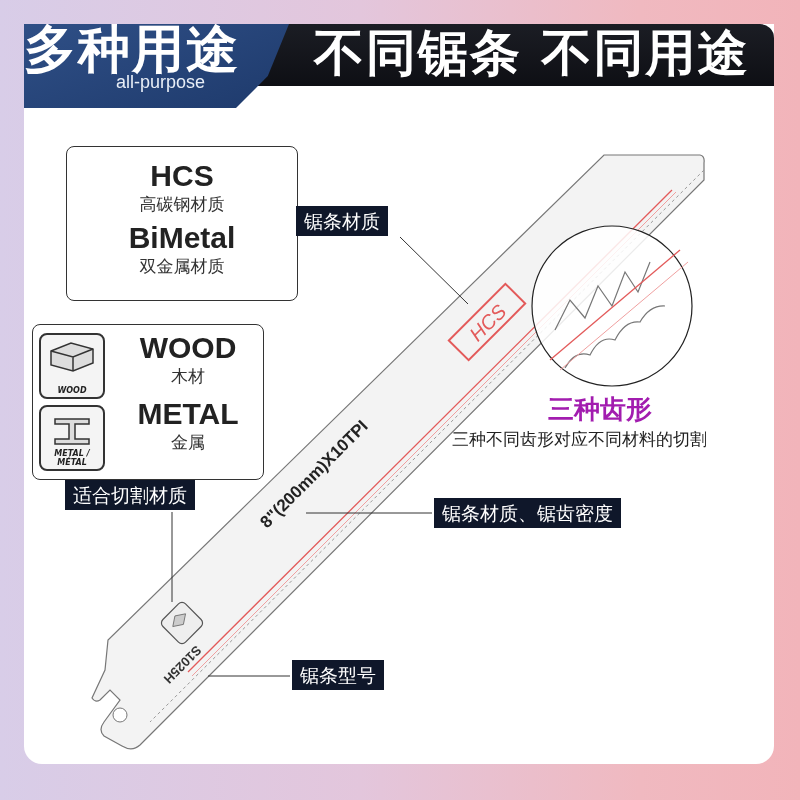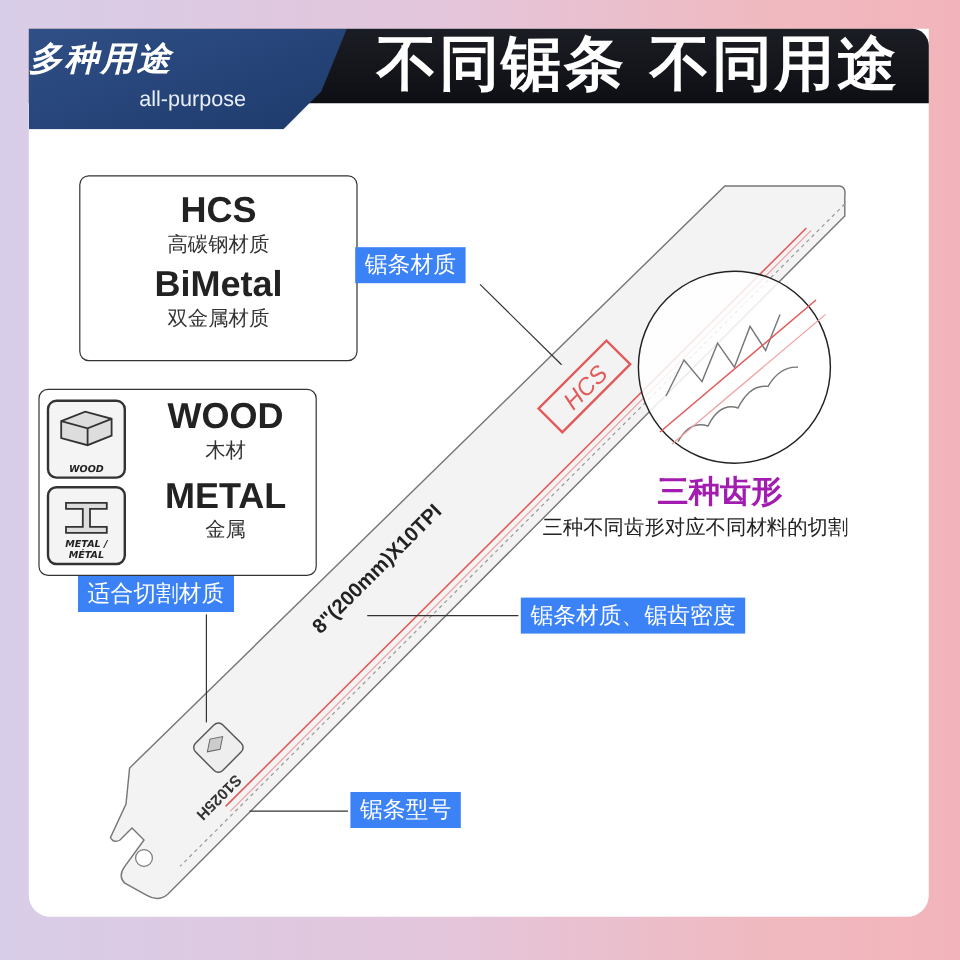--- a/index.html
+++ b/index.html
@@ -3,29 +3,29 @@
 <meta charset="utf-8">
 <style>
   html,body{margin:0;padding:0;}
   body{width:800px;height:800px;overflow:hidden;position:relative;
     background:linear-gradient(90deg,#d8cde8 0%,#e3c6dc 45%,#f0b9c0 80%,#f2b4ba 100%);
     font-family:"DejaVu Sans","Liberation Sans",sans-serif;}
   .card{position:absolute;left:24px;top:24px;width:750px;height:740px;background:#fff;border-radius:0 0 18px 18px;overflow:hidden;}
   .hdr{position:absolute;left:24px;top:24px;width:750px;height:62px;background:linear-gradient(180deg,#1b1d24,#0e0f14);border-radius:0 14px 0 0;}
   .hdr-left{position:absolute;left:0;top:0;width:265px;height:84px;background:linear-gradient(160deg,#2f4f86,#1e3a6c);
     clip-path:polygon(0 0,100% 0,92% 62%,80% 100%,0 100%);border-bottom-right-radius:20px;}
-  .hdr-left-title{position:absolute;left:0;top:-4px;width:250px;font-size:28px;font-weight:bold;color:#fff;letter-spacing:2px;line-height:58px;font-style:italic;}
+  .hdr-left-title{position:absolute;left:0;top:-4px;width:250px;font-size:52px;font-weight:bold;color:#fff;letter-spacing:2px;line-height:58px;}
   .hdr-left-sub{position:absolute;left:92px;top:48px;font-size:18px;color:#e8eef7;font-family:"Liberation Sans",sans-serif;}
   .hdr-right{position:absolute;left:290px;top:-2px;font-size:50px;font-weight:bold;color:#fff;letter-spacing:2px;line-height:62px;white-space:nowrap;}
   .box{position:absolute;border:1.5px solid #333;border-radius:8px;background:#fff;}
   .mat-box{left:66px;top:146px;width:230px;height:153px;text-align:center;}
   .big{font-weight:bold;color:#222;font-size:30px;line-height:34px;font-family:"Liberation Sans",sans-serif;}
   .small{color:#333;font-size:17px;line-height:22px;}
   .use-box{left:32px;top:324px;width:230px;height:154px;}
-  .tag{position:absolute;background:#3b82f6;color:#fff;font-size:19px;line-height:30px;padding:0 8px;white-space:nowrap;}
+  .tag{position:absolute;background:#0f172a;color:#fff;font-size:19px;line-height:30px;padding:0 8px;white-space:nowrap;}
   .icon-sq{position:absolute;width:62px;height:62px;border:2px solid #333;border-radius:8px;background:#f4f4f4;}
   .icon-sq .lbl{position:absolute;bottom:2px;width:100%;text-align:center;font-size:8px;font-weight:bold;font-style:italic;color:#222;}
   .note-title{position:absolute;left:548px;top:392px;font-size:26px;font-weight:bold;color:#a21caf;}
   .note-sub{position:absolute;left:452px;top:428px;font-size:17px;color:#222;white-space:nowrap;width:322px;overflow:hidden;}
   svg.blade{position:absolute;left:0;top:0;}
 </style>
 </head>
 <body>
 
 <div class="card"></div>

